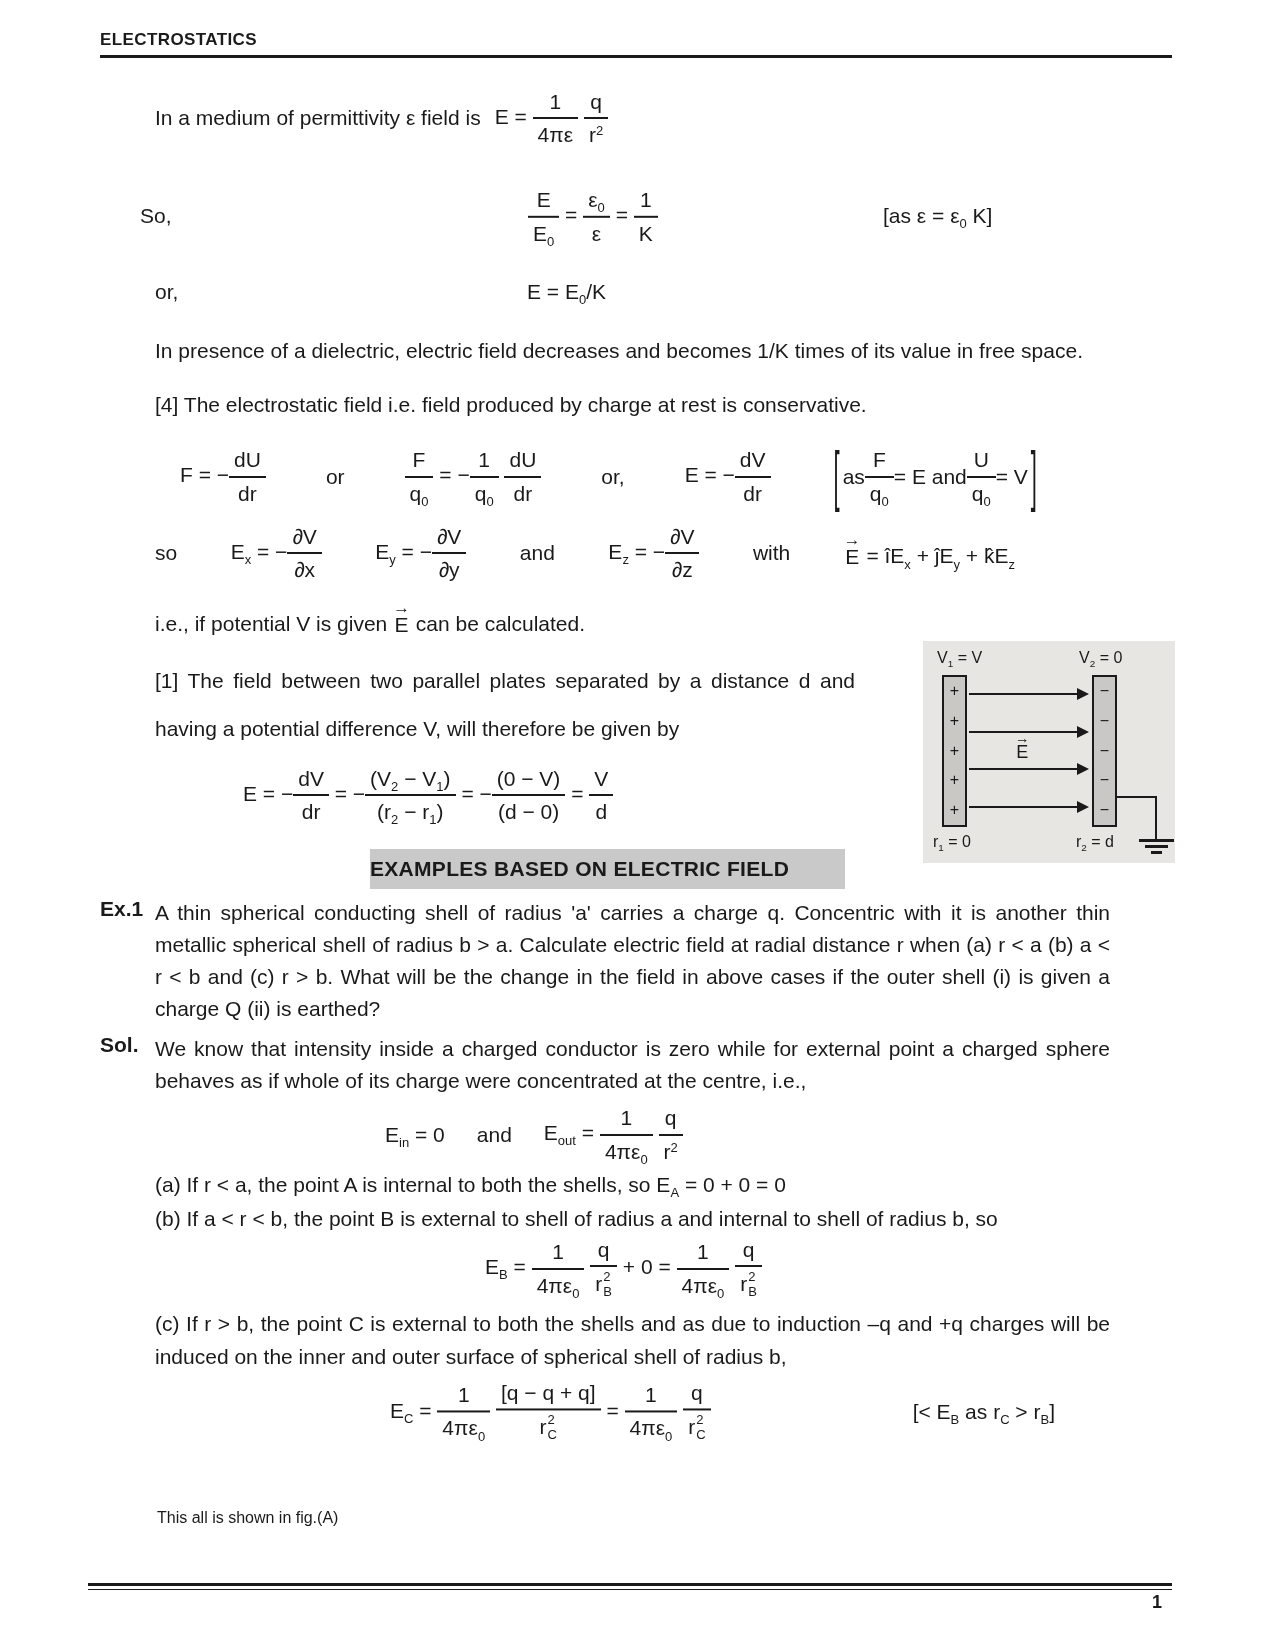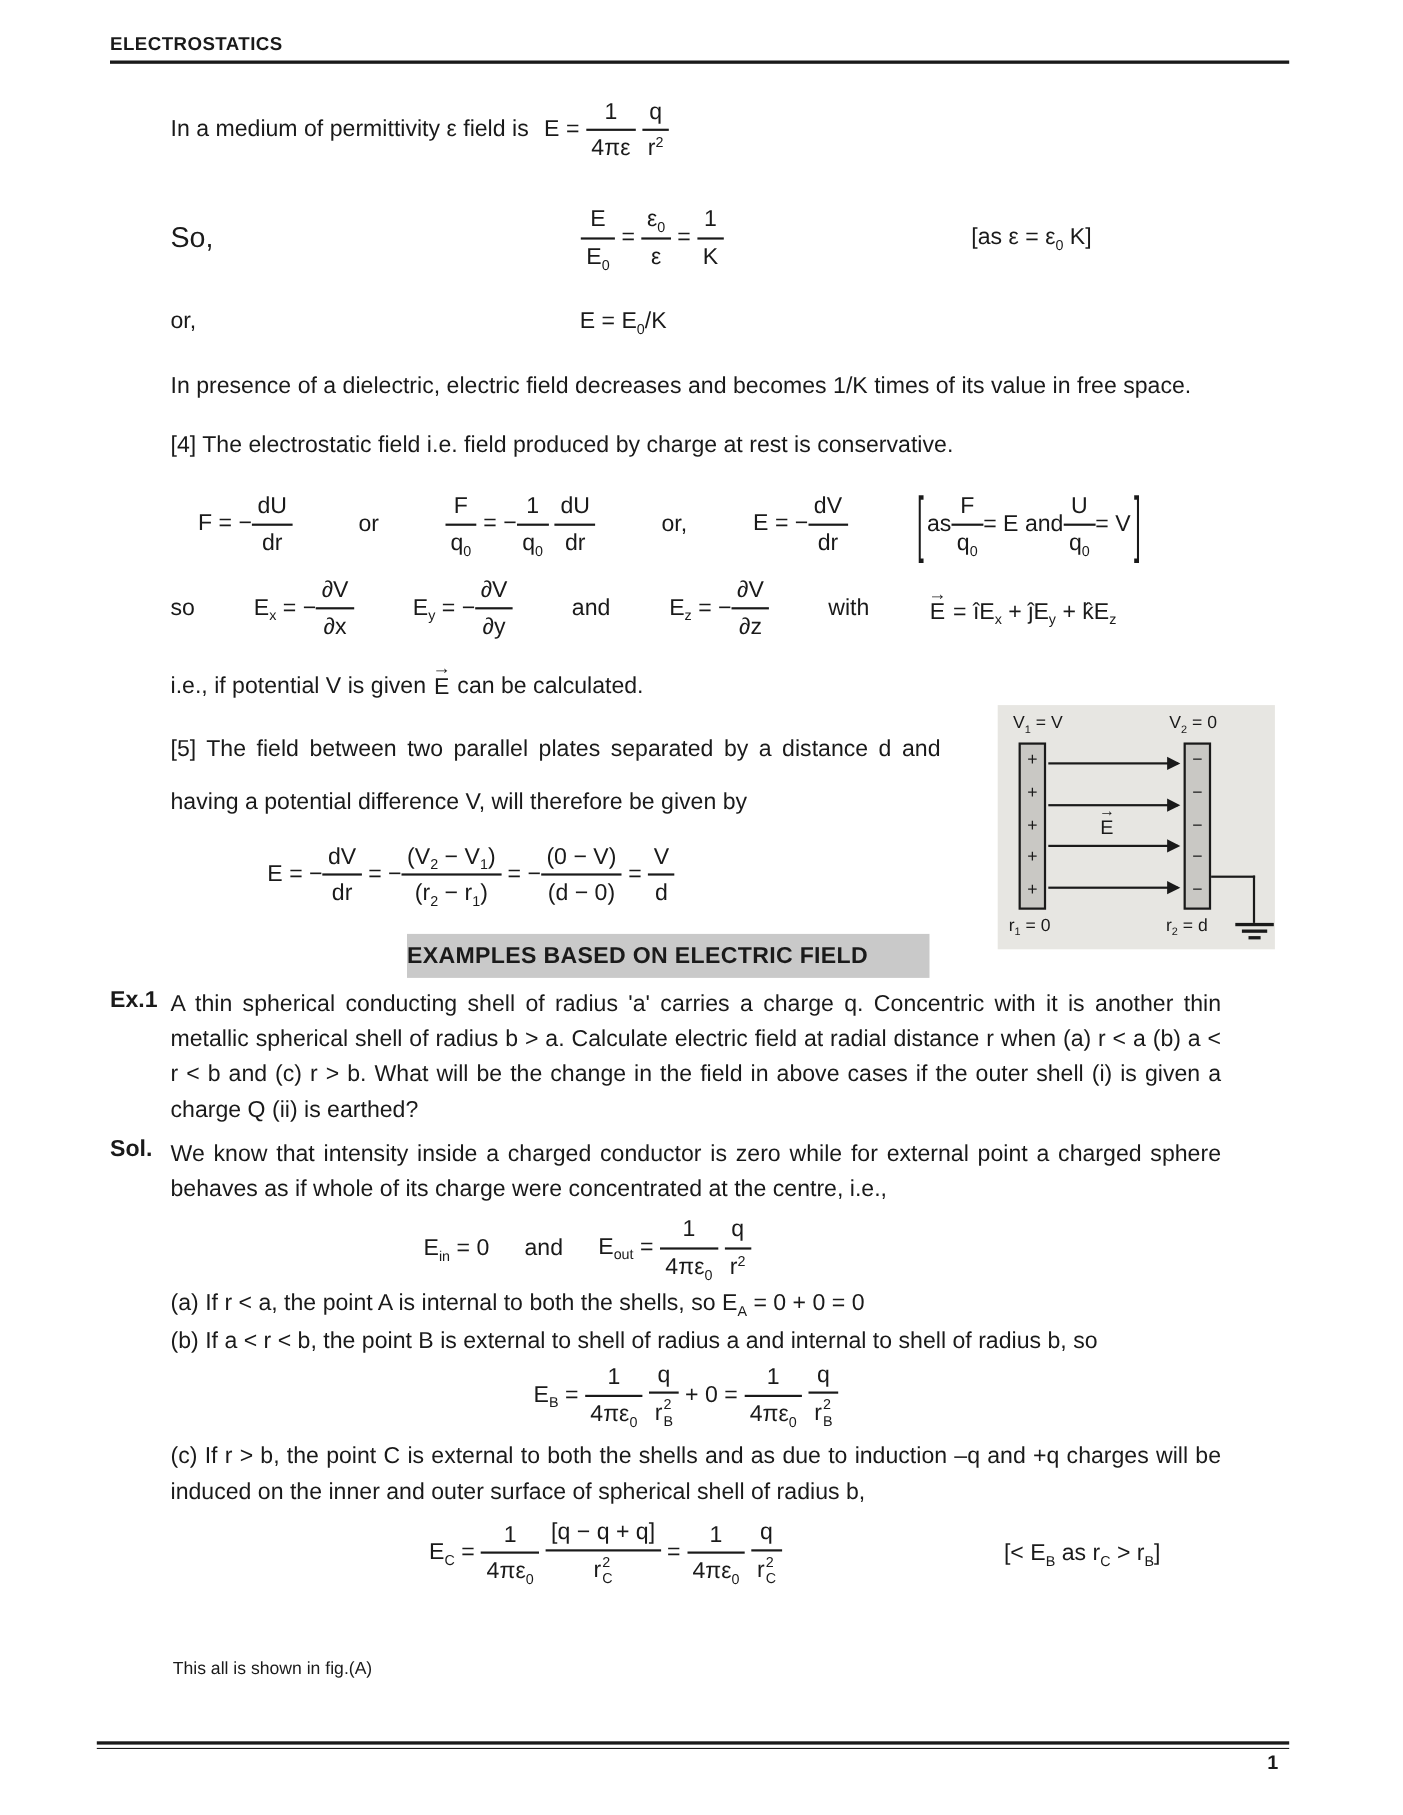--- a/index.html
+++ b/index.html
@@ -21,21 +21,21 @@
   .supsub{display:inline-flex;flex-direction:column;align-items:flex-start;vertical-align:middle;font-size:0.62em;line-height:1.15;margin-left:1px;}
   .vec{display:inline-block;text-align:center;vertical-align:baseline;}
   .vec .vec-a{display:block;line-height:0.5;font-size:0.8em;transform:translateY(-1px);}
   .vec .vec-b{display:block;line-height:1;}
   .bigbr{display:inline-block;transform:scaleY(3.0);font-size:1.05em;font-weight:300;padding:0 3px;vertical-align:middle;}
 
   .intro-row{margin-top:30px;margin-left:55px;display:flex;align-items:center;gap:14px;}
   .intro-row .lead{font-size:21px;}
 
   .so-row{position:relative;margin-top:26px;height:84px;}
-  .so-row .lbl{position:absolute;left:55px;top:50%;transform:translateY(-50%);font-size:26px;}
+  .so-row .lbl{position:absolute;left:40px;top:50%;transform:translateY(-50%);font-size:21px;}
   .so-row .mid{position:absolute;left:428px;top:50%;transform:translateY(-50%);}
   .so-row .note{position:absolute;left:783px;top:50%;transform:translateY(-50%);}
 
   .or-row{position:relative;margin-top:22px;height:30px;}
   .or-row .lbl{position:absolute;left:55px;top:0;font-size:21px;}
   .or-row .mid{position:absolute;left:427px;top:0;}
 
   .p-dielectric{margin-top:26px;}
   .p-conservative{margin-top:24px;}
 
@@ -45,21 +45,21 @@
 
   .partial-row{margin-top:16px;margin-left:55px;width:860px;display:flex;justify-content:space-between;align-items:center;}
   .partial-row .word{font-size:21px;}
 
   .ie-row{margin-top:22px;margin-left:55px;font-size:21px;}
 
   .sec5{position:relative;margin-top:4px;min-height:200px;}
   .p5{width:700px;margin-left:55px;font-size:21px;line-height:48px;text-align:justify;padding-top:16px;}
   .f6{margin-left:143px;margin-top:12px;}
 
-  .figure{position:absolute;top:0;right:16px;width:252px;height:222px;background:var(--figure_bg,#e7e6e2);}
+  .figure{position:absolute;top:0;right:0;width:252px;height:222px;background:var(--figure_bg,#e7e6e2);}
   .fig-label{position:absolute;font-size:16px;white-space:nowrap;}
   .fig-v1{left:14px;top:8px;}
   .fig-v2{left:156px;top:8px;}
   .fig-r1{left:10px;top:192px;}
   .fig-r2{left:153px;top:192px;}
   .plate{position:absolute;top:34px;width:25px;height:152px;background:var(--plate_fill,#c9c8c4);border:2px solid #1a1a1a;box-sizing:border-box;
          display:flex;flex-direction:column;justify-content:space-around;align-items:center;font-size:16px;line-height:1;}
   .plate-left{left:19px;}
   .plate-right{left:169px;}
   .fline{position:absolute;left:46px;width:118px;height:2px;background:#1a1a1a;}
@@ -143,21 +143,21 @@
       <span class="fml">E<sub>y</sub> = −<span class="frac"><span class="fn">∂V</span><span class="fd">∂y</span></span></span>
       <span class="word">and</span>
       <span class="fml">E<sub>z</sub> = −<span class="frac"><span class="fn">∂V</span><span class="fd">∂z</span></span></span>
       <span class="word">with</span>
       <span class="fml"><span class="vec"><span class="vec-a">→</span><span class="vec-b">E</span></span> = îE<sub>x</sub> + ĵE<sub>y</sub> + k̂E<sub>z</sub></span>
     </div>
 
     <div class="ie-row fml">i.e., if potential V is given <span class="vec"><span class="vec-a">→</span><span class="vec-b">E</span></span> can be calculated.</div>
 
     <div class="sec5">
-      <div class="p5">[5] The field between two parallel plates separated by a distance d and having a potential difference V, will therefore be given by</div>
+      <div class="p5">[1] The field between two parallel plates separated by a distance d and having a potential difference V, will therefore be given by</div>
       <div class="f6 fml">E = −<span class="frac"><span class="fn">dV</span><span class="fd">dr</span></span> = −<span class="frac"><span class="fn">(V<sub>2</sub> − V<sub>1</sub>)</span><span class="fd">(r<sub>2</sub> − r<sub>1</sub>)</span></span> = −<span class="frac"><span class="fn">(0 − V)</span><span class="fd">(d − 0)</span></span> = <span class="frac"><span class="fn">V</span><span class="fd">d</span></span></div>
 
       <div class="figure">
         <div class="fig-label fig-v1 fml">V<sub>1</sub> = V</div>
         <div class="fig-label fig-v2 fml">V<sub>2</sub> = 0</div>
         <div class="plate plate-left">
           <span>+</span>
           <span>+</span>
           <span>+</span>
           <span>+</span>

